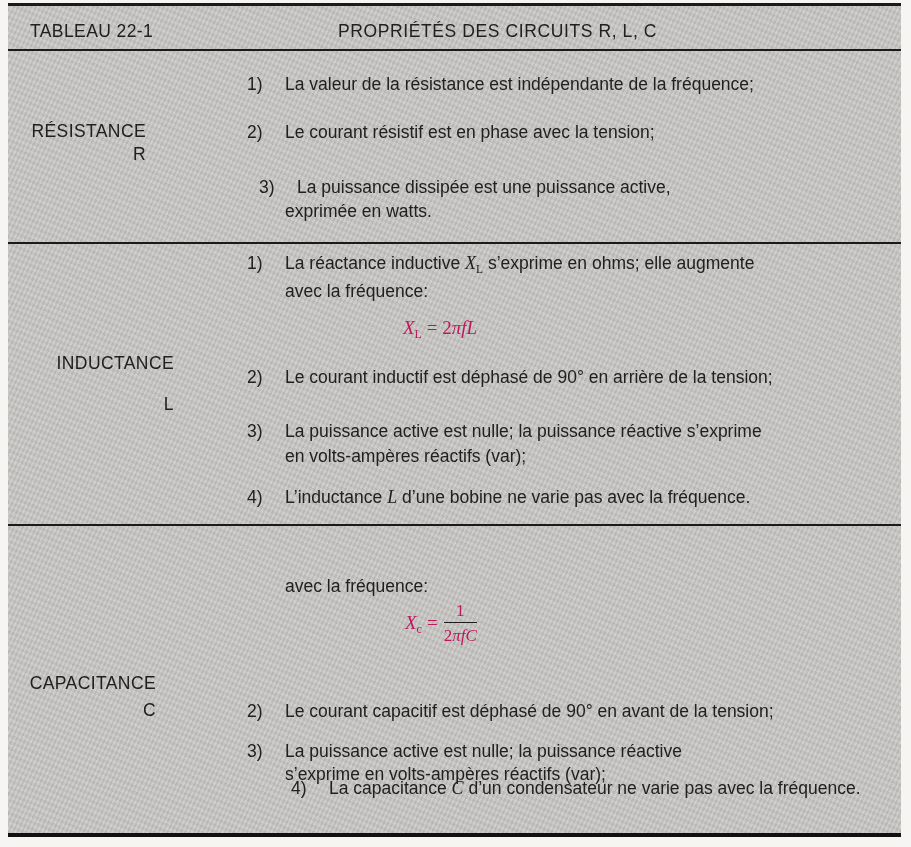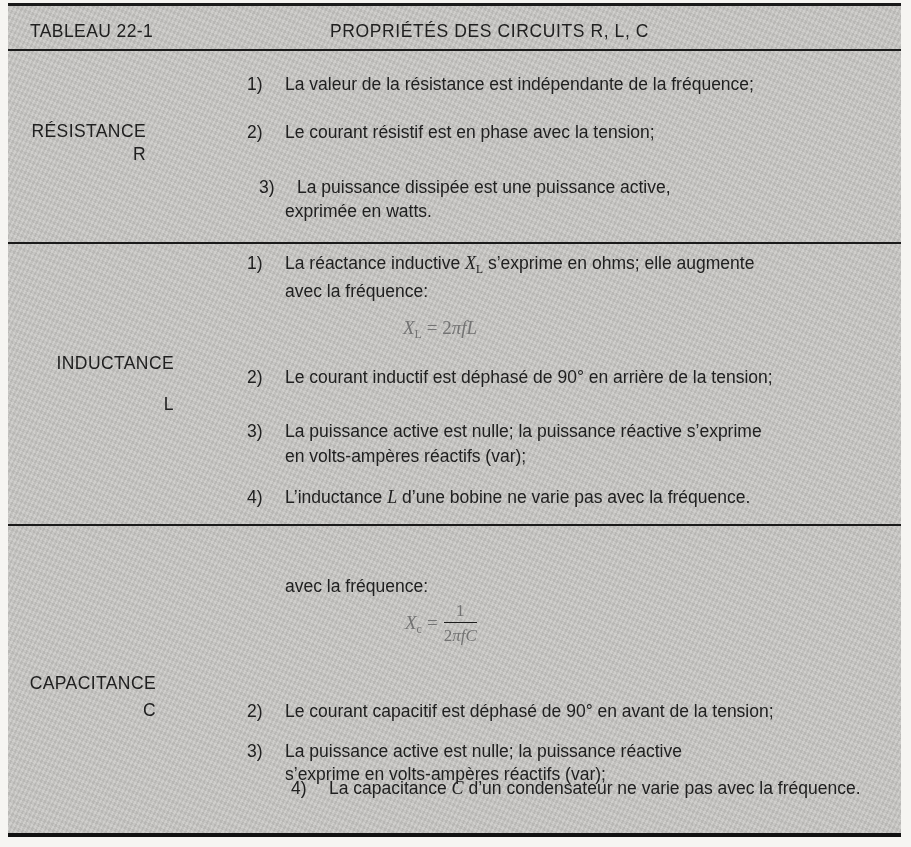--- a/index.html
+++ b/index.html
@@ -20,28 +20,28 @@
       repeating-linear-gradient(22deg, rgba(255,255,255,0.05) 0 3px, rgba(0,0,0,0.035) 3px 6px);
   }
   .rule{position:absolute;left:8px;width:893px;background:#1a1a1a;}
   .r-top{top:3px;height:3px;}
   .r-head{top:49px;height:2px;}
   .r-s1{top:242px;height:2px;}
   .r-s2{top:524px;height:2px;}
   .r-bot{top:833px;height:4px;background:#111;}
   .txt{position:absolute;font-size:17.5px;line-height:22px;white-space:nowrap;}
   .hlabel{left:30px;top:20px;letter-spacing:0.4px;}
-  .htitle{left:330px;top:20px;letter-spacing:0.6px;}
+  .htitle{left:338px;top:20px;letter-spacing:0.6px;}
   .rowlabel{letter-spacing:0.4px;text-align:right;}
   .item{position:absolute;left:247px;width:640px;font-size:17.5px;line-height:22px;white-space:nowrap;}
   .inum{display:inline-block;width:38px;}
   .cont{left:285px;}
   .mvar{font-family:"Liberation Serif", serif;font-style:italic;font-size:18px;}
   .vsub{font-family:"Liberation Serif", serif;font-style:normal;font-size:11.5px;vertical-align:-4px;line-height:0;}
-  .formula{position:absolute;font-family:"Liberation Serif", serif;font-size:19px;color:#737373;white-space:nowrap;}
+  .formula{position:absolute;font-family:"Liberation Serif", serif;font-size:19px;color:#be185d;white-space:nowrap;}
   .f1{left:403px;top:317px;}
   .fx{font-style:italic;}
   .fsub{font-style:normal;font-size:12px;vertical-align:-4px;line-height:0;}
   .fit{font-style:italic;}
   .f2{left:405px;top:602px;display:flex;align-items:center;}
   .frac{display:inline-block;text-align:center;margin-left:6px;vertical-align:middle;}
   .fnum{display:block;font-size:17px;padding:0 10px 3px 10px;border-bottom:1.6px solid #1c1c1c;line-height:17px;}
   .fden{display:block;font-size:17px;padding-top:4px;line-height:17px;text-align:center;}
   .feq{margin-left:5px;}
 </style>

